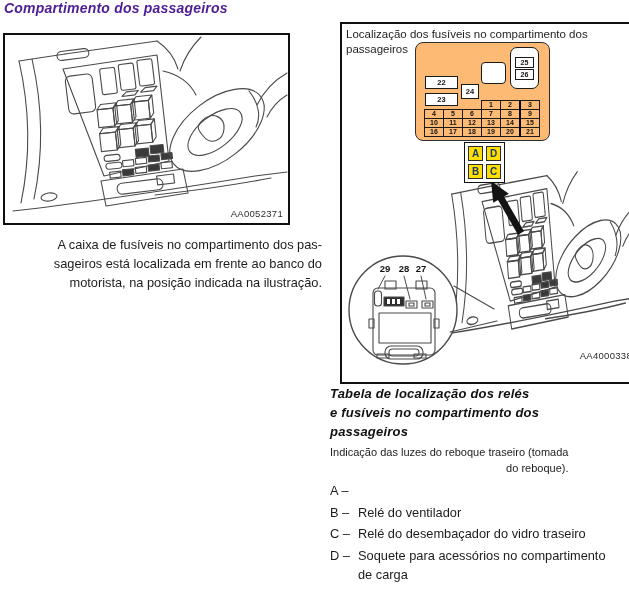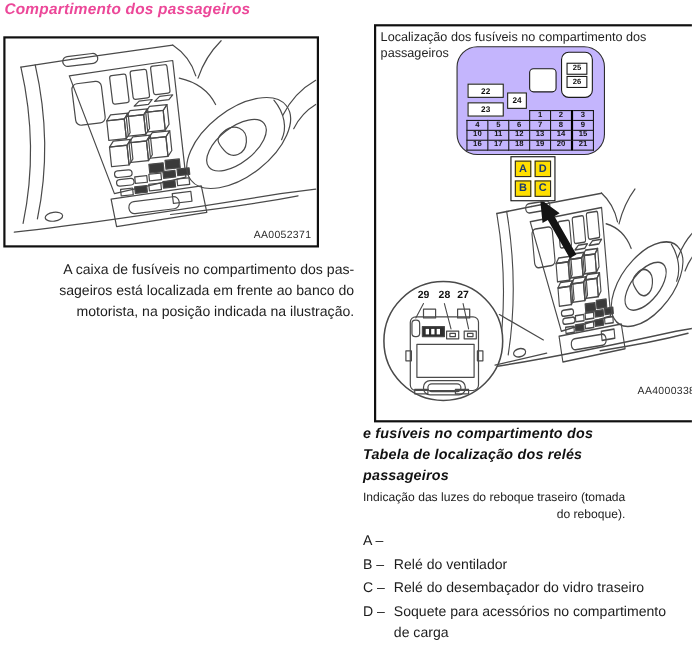--- a/index.html
+++ b/index.html
@@ -2,21 +2,21 @@
 <html><head>
 <meta charset="utf-8">
 <style>
   html,body{margin:0;padding:0;background:#fff;}
   body{width:629px;height:607px;overflow:hidden;
        font-family:"Liberation Sans","DejaVu Sans",sans-serif;color:#1c1c1c;}
   .page{position:relative;width:629px;height:607px;background:#fff;}
 
   
   .h-left{position:absolute;left:4px;top:0px;margin:0;
-          font-size:14px;font-weight:bold;font-style:italic;color:#ec4899;
+          font-size:14px;font-weight:bold;font-style:italic;color:#4c1d95;
           letter-spacing:.2px;white-space:nowrap;}
   .fig-left{position:absolute;left:3px;top:33px;width:283px;height:188px;
             border:2px solid #101010;margin:0;background:#fff;}
   .fig-left svg{position:absolute;left:0;top:0;}
   .figlabel{position:absolute;font-size:9.5px;color:#2b2b2b;letter-spacing:.3px;text-align:right;}
   .fig-left .figlabel{right:5px;bottom:4px;}
   .para-left{position:absolute;left:2px;top:236px;margin:0;width:320px;
              font-size:12.8px;line-height:18.8px;}
   .para-left span,.para-right span{display:block;white-space:nowrap;text-align:right;}
 
@@ -24,21 +24,21 @@
   .fig-right{position:absolute;left:327px;top:9px;width:296px;height:358px;
              border:2px solid #101010;margin:13px;background:#fff;}
   .fig-right svg{position:absolute;left:0;top:0;z-index:0;}
   .fig-title{position:absolute;left:4px;top:3px;z-index:2;
              font-size:11.5px;line-height:14.5px;color:#1f1f1f;}
   .fig-title div{white-space:nowrap;}
   .fig-right .figlabel{right:6px;bottom:21px;z-index:2;}
 
   
   .panel{position:absolute;left:73px;top:18px;width:133px;height:97px;z-index:2;
-         border:1.5px solid #2e2e2e;border-radius:19px;background:#c4b5fd;}
+         border:1.5px solid #2e2e2e;border-radius:8px;background:#fdba74;}
   .pbox{position:absolute;border:1px solid #1a1a1a;background:#fff;
         font-size:7.5px;font-weight:bold;color:#111;text-align:center;
         display:flex;align-items:center;justify-content:center;}
   .b22{left:9px;top:33px;width:31px;height:11px;}
   .b23{left:9px;top:50px;width:31px;height:11px;}
   .b24{left:45px;top:41px;width:16px;height:13px;}
   .socket{position:absolute;left:65px;top:19px;width:23px;height:20px;
           border:1px solid #1a1a1a;border-radius:4px;background:#fff;}
   .c2526{position:absolute;left:94px;top:4px;width:27px;height:40px;
          border:1px solid #1a1a1a;border-radius:7px;background:#fff;
@@ -271,22 +271,22 @@
     </div>
 
     <span class="inum" style="left:35px;top:239px;">29</span>
     <span class="inum" style="left:54px;top:239px;">28</span>
     <span class="inum" style="left:71px;top:239px;">27</span>
 
     <span class="figlabel">AA4000338</span>
   </figure>
 
   <h2 class="h-right">
+    <div>Tabela de localização dos relés</div>
     <div>e fusíveis no compartimento dos</div>
-    <div>Tabela de localização dos relés</div>
     <div>passageiros</div>
   </h2>
 
   <p class="para-right">
     <span>Indicação das luzes do reboque traseiro (tomada</span>
     <span>do reboque).</span>
   </p>
 
   <div class="legend">
     <div class="lrow">

